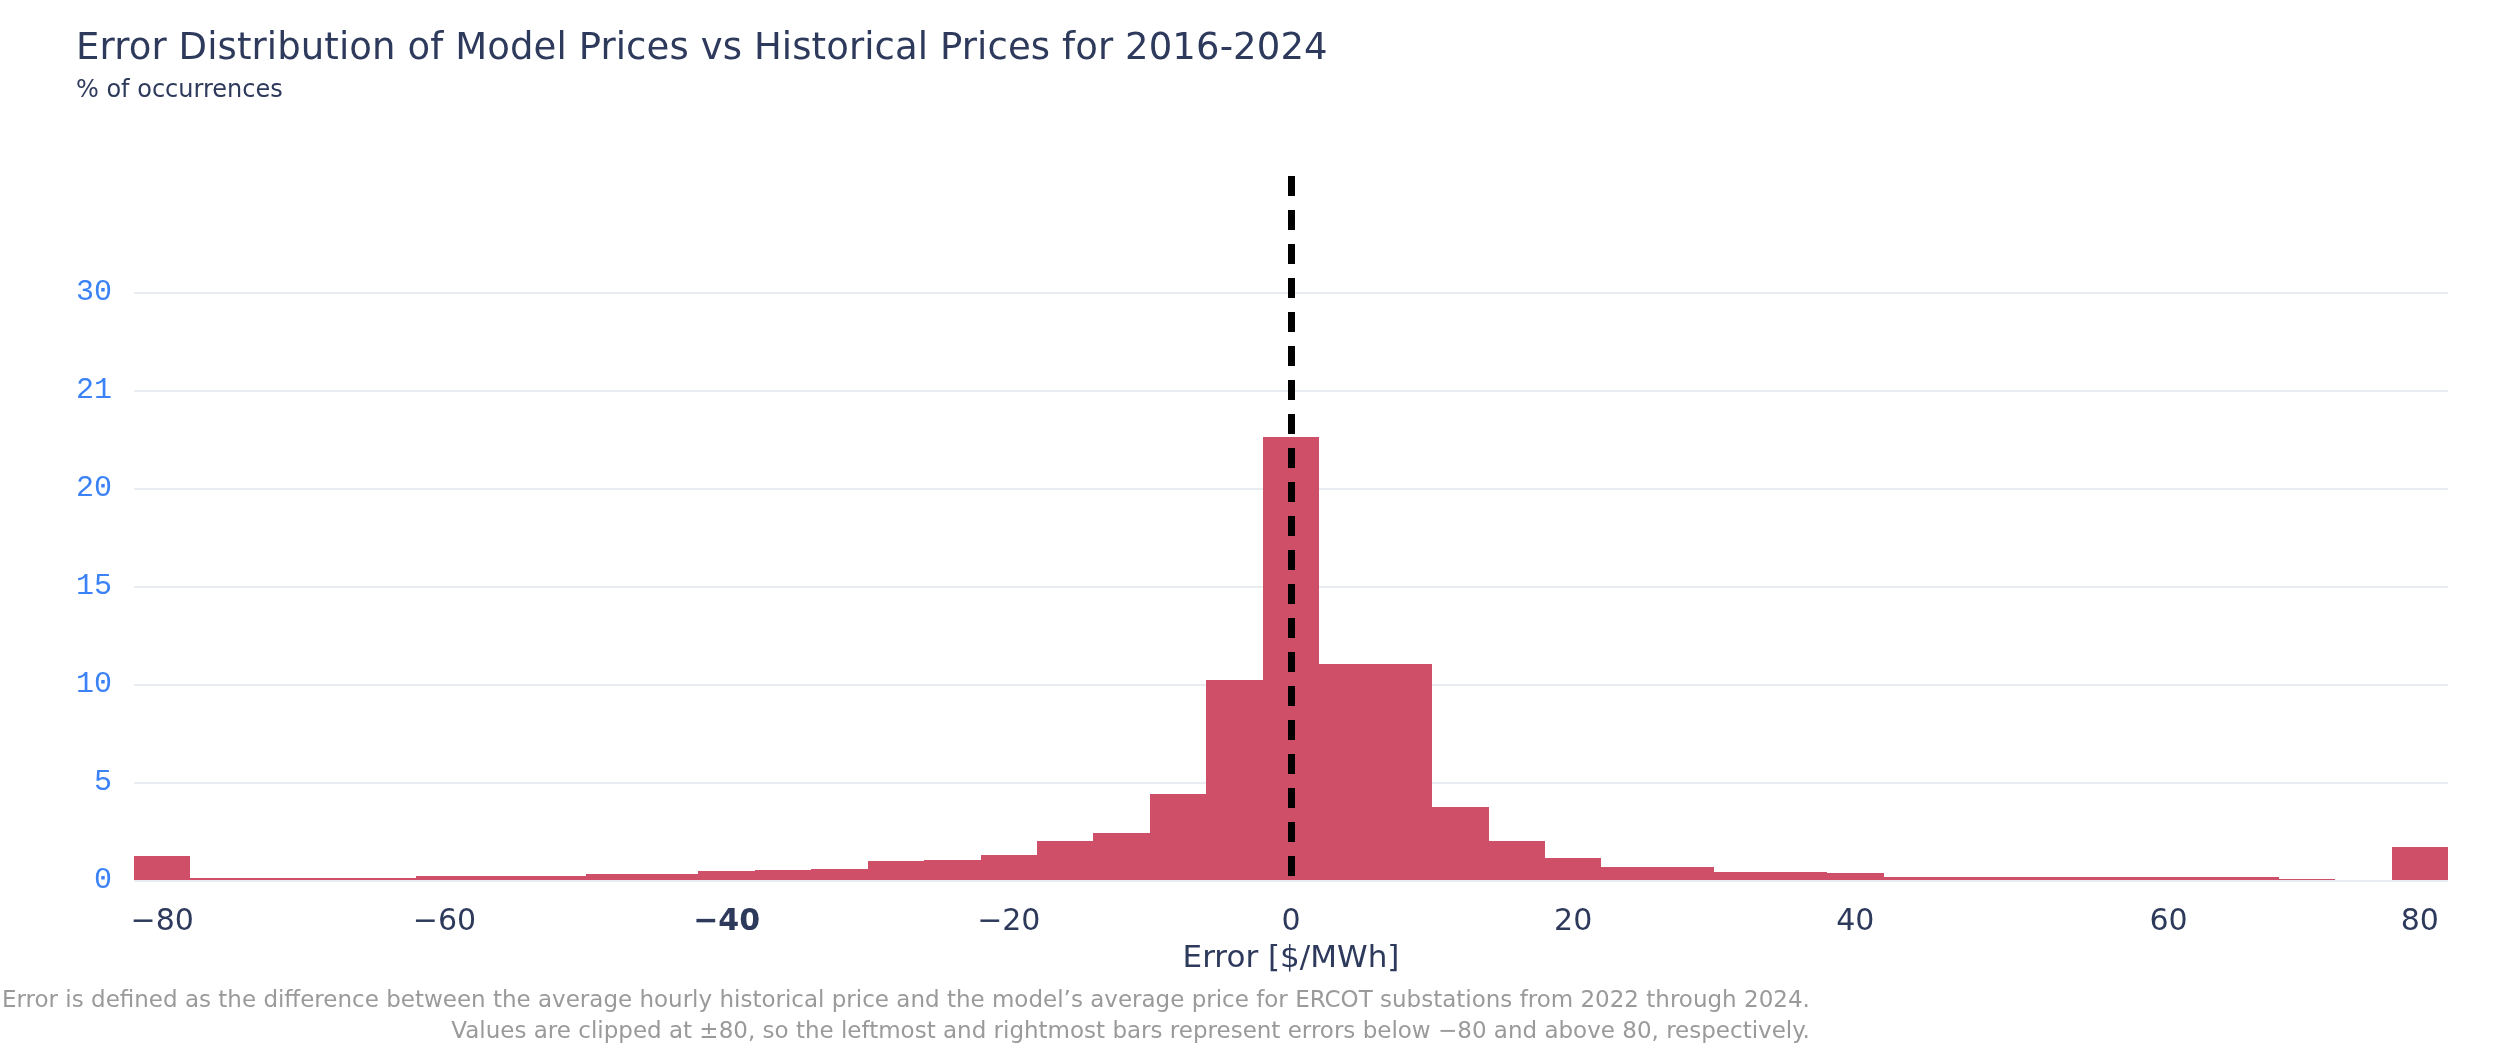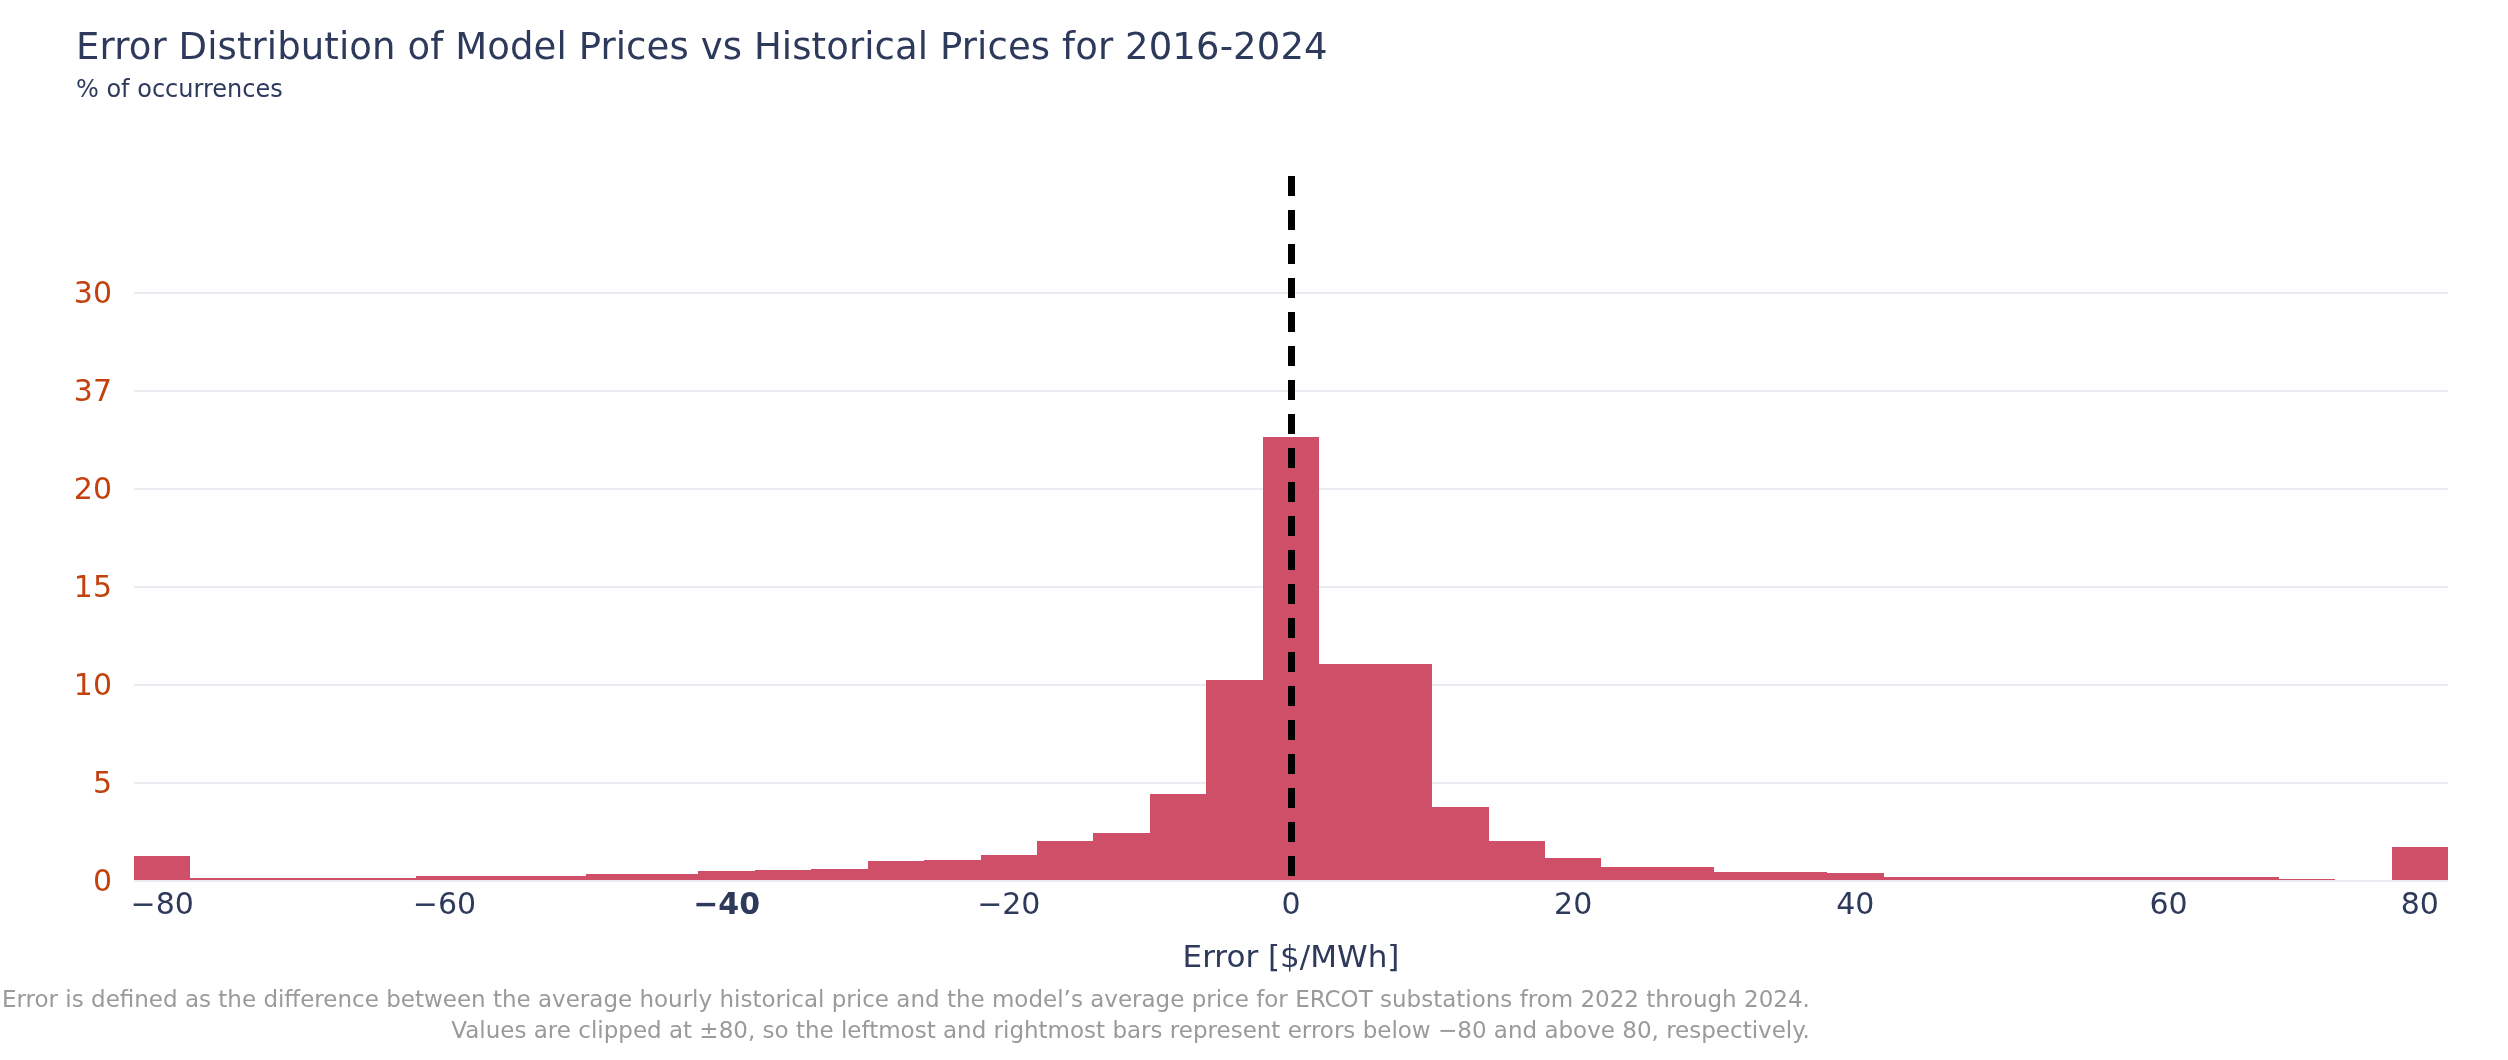--- a/index.html
+++ b/index.html
@@ -63,35 +63,36 @@
     left: 0;
     top: 190px;
     width: 134px;
     height: 690px;
   }
   .ytick {
     position: absolute;
     right: 22px;
     transform: translateY(-50%);
     font-size: 30px;
-    color: #c2410c;
-    white-space: nowrap;
+    color: #3b82f6;
+    white-space: nowrap;
+    font-family: Liberation Mono, monospace;
   }
 
   
   #x-axis {
     position: absolute;
     left: 134px;
     top: 886px;
     width: 2314px;
     height: 44px;
   }
   .xtick {
     position: absolute;
-    top: 0;
+    top: 16px;
     transform: translateX(-50%);
     font-size: 30px;
     color: #2e3a5c;
     white-space: nowrap;
   }
   #x-axis-label {
     position: absolute;
     left: 134px;
     top: 938px;
     width: 2314px;
@@ -140,21 +141,21 @@
   <div id="chart-title">Error Distribution of Model Prices vs Historical Prices for 2016-2024</div>
   <div id="chart-subtitle">% of occurrences</div>
 </div>
 
 <div id="y-axis">
     <div class="ytick" style="top: 690px;">0</div>
     <div class="ytick" style="top: 591.989px;">5</div>
     <div class="ytick" style="top: 493.977px;">10</div>
     <div class="ytick" style="top: 396px;">15</div>
     <div class="ytick" style="top: 297.955px;">20</div>
-    <div class="ytick" style="top: 199.943px;">37</div>
+    <div class="ytick" style="top: 199.943px;">21</div>
     <div class="ytick" style="top: 101.932px;">30</div>
   </div>
 
 <div id="plot-area">
   <div id="gridlines">
       <div class="gridline baseline" style="top: 690px;"></div>
       <div class="gridline" style="top: 591.989px;"></div>
       <div class="gridline" style="top: 493.977px;"></div>
       <div class="gridline" style="top: 395.966px;"></div>
       <div class="gridline" style="top: 297.955px;"></div>

